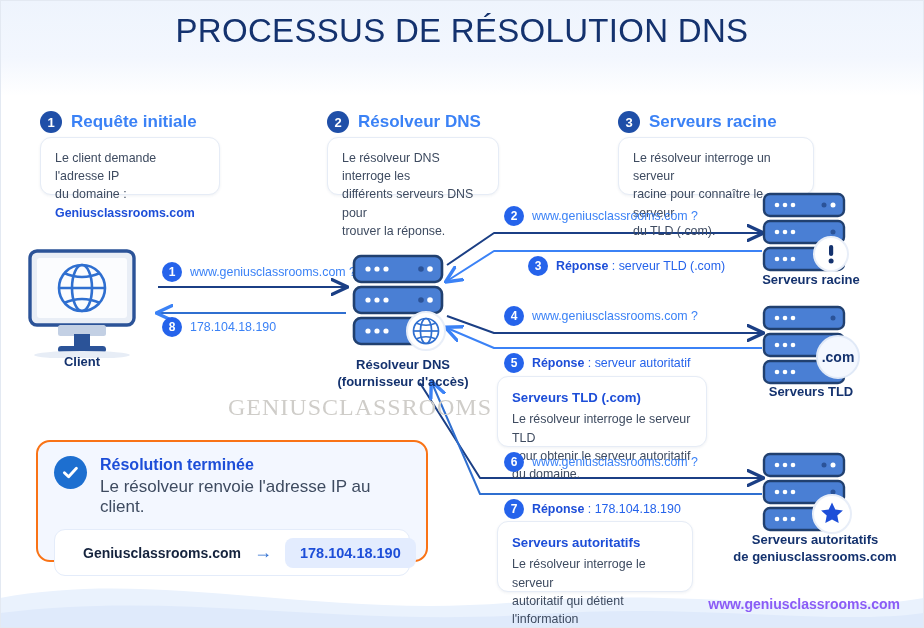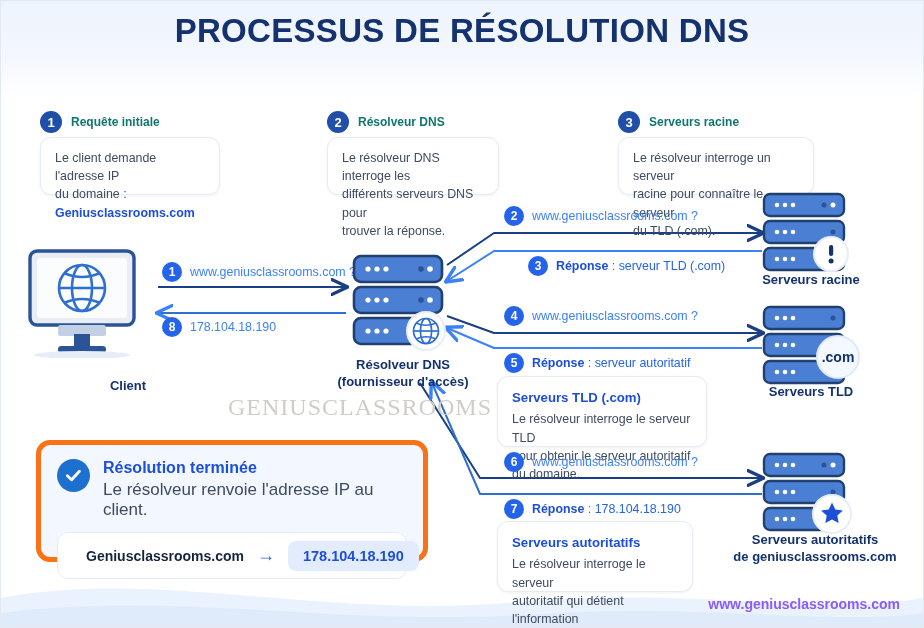--- a/index.html
+++ b/index.html
@@ -12,51 +12,51 @@
   #stage{position:absolute;inset:0;width:924px;height:628px;overflow:hidden;background:#ffffff;}
 
   
   .hdr-bg{position:absolute;left:0;top:0;width:924px;height:96px;
     background:linear-gradient(180deg,#eef4fd 0%,#f3f7fe 60%,#ffffff 100%);}
   .bottom-wave{position:absolute;left:0;bottom:0;width:924px;height:70px;}
   .frame-border{position:absolute;inset:0;border:1px solid #e3e9f2;box-sizing:border-box;}
 
   
   .title{position:absolute;left:0;top:12px;width:924px;text-align:center;
-    font-size:33px;font-weight:bold;letter-spacing:.3px;color:#14326e;}
+    font-size:33px;font-weight:normal;letter-spacing:.3px;color:#14326e;}
   .subtitle{position:absolute;left:0;top:58px;width:924px;text-align:center;
     font-size:14.5px;color:#4a5a72;}
 
   
   .step-head{position:absolute;display:flex;align-items:center;gap:9px;}
   .badge{width:22px;height:22px;border-radius:50%;background:#2563eb;color:#fff;
     font-size:13px;font-weight:bold;display:flex;align-items:center;justify-content:center;flex:0 0 auto;}
   .badge.dark{background:#1f4fa8;}
-  .step-title{font-size:12px;font-weight:bold;color:#0f766e;white-space:nowrap;}
+  .step-title{font-size:17px;font-weight:bold;color:#3b82f6;white-space:nowrap;}
 
   
   .card{position:absolute;background:#ffffff;border:1px solid #e6ecf6;border-radius:11px;
     box-shadow:0 1px 3px rgba(24,50,100,.07);padding:11px 14px;box-sizing:border-box;}
   .card p{margin:0;font-size:12.4px;line-height:1.47;color:#3e4b60;}
   .card .hl{color:#1d4ed8;font-weight:bold;}
   .card .ctitle{font-size:13.2px;font-weight:bold;color:#1d4ed8;margin:0 0 3px 0;}
 
   
   .alabel{position:absolute;display:flex;align-items:center;gap:8px;white-space:nowrap;}
   .alabel .txt{font-size:12.4px;font-weight:bold;color:#1d4ed8;}
   .alabel .txt .light{font-weight:normal;color:#3b82f6;}
   .alabel .txt .norm{font-weight:normal;color:#2563eb;}
   .alabel .badge{width:20px;height:20px;font-size:12px;}
 
   
   .caption{position:absolute;text-align:center;font-size:13px;font-weight:bold;color:#14326e;line-height:1.3;}
 
   
   .result{position:absolute;left:36px;top:440px;width:392px;height:122px;
-    background:#f3f7ff;border:5px solid #f97316;border-radius:14px;box-sizing:border-box;padding:14px 16px;}
+    background:#f3f7ff;border:2px solid #f97316;border-radius:14px;box-sizing:border-box;padding:14px 16px;}
   .result-head{display:flex;align-items:flex-start;gap:13px;}
   .check{width:33px;height:33px;border-radius:50%;background:#1d6fd0;flex:0 0 auto;
     display:flex;align-items:center;justify-content:center;}
   .rtitle{font-size:16px;font-weight:bold;color:#1d4ed8;margin:0;}
   .rsub{font-size:17px;color:#3e4b60;margin:3px 0 0 0;}
   .res-row{margin-top:12px;background:#ffffff;border:1px solid #e4ecfa;border-radius:11px;
     height:47px;display:flex;align-items:center;gap:13px;padding:0 15px;box-sizing:border-box;}
   .res-domain{font-size:14px;font-weight:bold;color:#15233d;}
   .ip-pill{background:#e3ecfe;border-radius:8px;padding:7px 15px;font-size:14.5px;
     font-weight:bold;color:#1d4ed8;}
@@ -205,21 +205,21 @@
       <ellipse cx="64" cy="40" rx="10" ry="23"></ellipse>
       <line x1="41" y1="40" x2="87" y2="40"></line>
       <path d="M46,25 Q64,33 82,25"></path>
       <path d="M46,55 Q64,47 82,55"></path>
     </g>
     <rect x="40" y="77" width="48" height="11" rx="2.5" fill="#c3d0e4"></rect>
     <rect x="56" y="86" width="16" height="14" fill="#2b5398"></rect>
     <rect x="40" y="98" width="48" height="7" rx="3.4" fill="#2b5398"></rect>
     <ellipse cx="64" cy="107" rx="48" ry="4" fill="#e7edf6"></ellipse>
   </svg>
-  <div class="caption" style="left:18px;top:378px;width:128px;text-align:right;">Client</div>
+  <div class="caption" style="left:18px;top:354px;width:128px;">Client</div>
 
   <svg style="position:absolute;left:346px;top:253px;" width="112" height="100" viewBox="0 0 112 100">
     <g>
       <rect x="8" y="3" width="88" height="26" rx="7" fill="#4a7fd4" stroke="#21406f" stroke-width="2.6"></rect>
       <circle cx="22" cy="16" r="2.6" fill="#fff"></circle>
         <circle cx="31" cy="16" r="2.6" fill="#fff"></circle>
         <circle cx="40" cy="16" r="2.6" fill="#fff"></circle>
       <circle cx="75" cy="16" r="2.8" fill="#2b5398"></circle>
         <circle cx="84" cy="16" r="2.8" fill="#fff"></circle>
       <rect x="8" y="34" width="88" height="26" rx="7" fill="#4a7fd4" stroke="#21406f" stroke-width="2.6"></rect>

